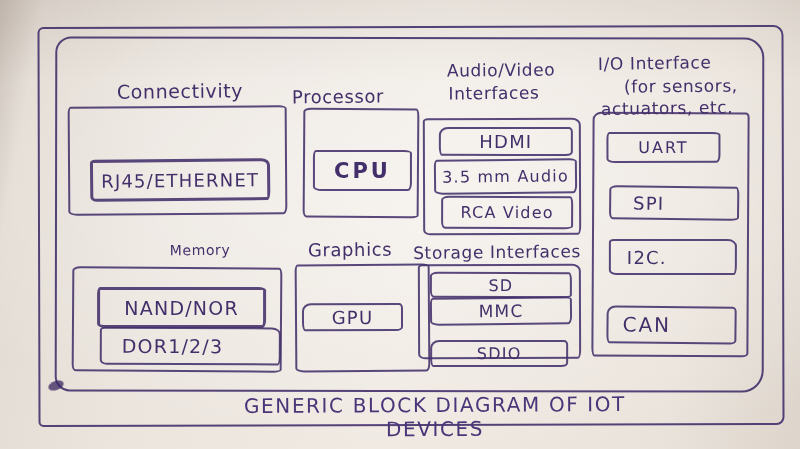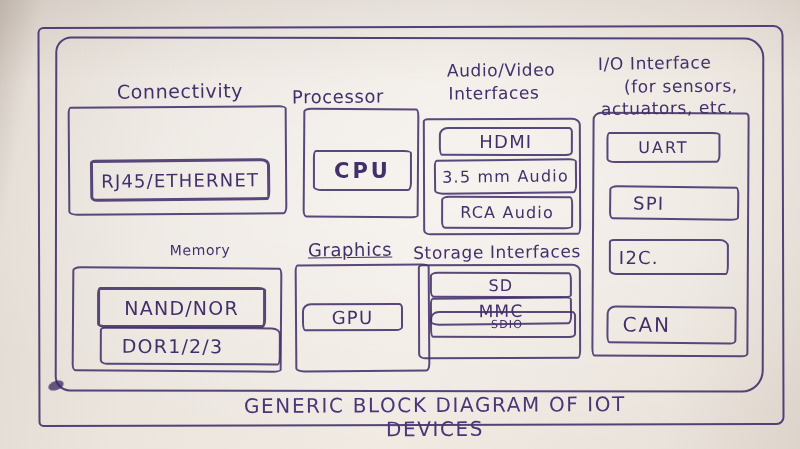--- a/index.html
+++ b/index.html
@@ -53,46 +53,46 @@
   <div class="glabel centered" style="left:338px;top:86px;">Processor</div>
   <div class="gbox w2" style="left:295px;top:108px;width:112px;height:106px;margin-left:8px;">
     <div class="block w1 bold" style="left:8px;top:40px;width:95px;height:37px;font-size:21px;letter-spacing:3px;">CPU</div>
   </div>
 
   <div class="glabel centered" style="left:501px;top:60px;font-size:17px;">Audio/Video</div>
   <div class="glabel centered" style="left:494px;top:83px;font-size:17px;">Interfaces</div>
   <div class="gbox w3" style="left:423px;top:118px;width:154px;height:113px;">
     <div class="block w4" style="left:14px;top:7px;width:130px;height:25px;">HDMI</div>
     <div class="block w1" style="left:9px;top:39px;width:139px;height:31px;font-size:16px;">3.5 mm Audio</div>
-    <div class="block w2" style="left:16px;top:76px;width:128px;height:29px;font-size:16px;">RCA Audio</div>
+    <div class="block w2" style="left:16px;top:76px;width:128px;height:29px;font-size:16px;">RCA Video</div>
   </div>
 
   <div class="glabel" style="left:598px;top:53px;font-size:17px;transform:rotate(-1deg);">I/O Interface</div>
   <div class="glabel" style="left:624px;top:76px;font-size:17px;transform:rotate(-0.5deg);">(for sensors,</div>
   <div class="glabel" style="left:601px;top:98px;font-size:17px;transform:rotate(-0.8deg);">actuators, etc.</div>
   <div class="gbox w4" style="left:592px;top:112px;width:153px;height:241px;">
     <div class="block w1" style="left:12px;top:18px;width:110px;height:27px;font-size:16px;letter-spacing:2px;">UART</div>
     <div class="block w2" style="left:15px;top:72px;width:104px;height:30px;justify-content:flex-start;padding-left:22px;">SPI</div>
-    <div class="block w3" style="left:15px;top:125px;width:108px;height:32px;justify-content:flex-start;padding-left:8px;">I2C.</div>
+    <div class="block w3" style="left:15px;top:125px;width:108px;height:32px;justify-content:flex-start;padding-left:16px;">I2C.</div>
     <div class="block w4" style="left:13px;top:192px;width:112px;height:34px;justify-content:flex-start;padding-left:14px;font-size:20px;letter-spacing:2px;">CAN</div>
   </div>
 
   <div class="glabel centered" style="left:200px;top:242px;font-size:14px;">Memory</div>
   <div class="gbox w2" style="left:72px;top:267px;width:206px;height:101px;">
     <div class="block w1 thick" style="left:23px;top:18px;width:163px;height:35px;font-size:19px;text-align:center;">NAND/NOR</div>
     <div class="block w3" style="left:26px;top:58px;width:157px;height:34px;font-size:19px;justify-content:flex-start;padding-left:20px;">DOR1/2/3</div>
   </div>
 
-  <div class="glabel centered" style="left:350px;top:239px;text-decoration:underline;">Graphics</div>
+  <div class="glabel centered" style="left:350px;top:239px;">Graphics</div>
   <div class="gbox w1" style="left:295px;top:264px;width:113px;height:104px;padding-left:18px;">
     <div class="block w4" style="left:5px;top:37px;width:97px;height:24px;">GPU</div>
   </div>
 
   <div class="glabel centered" style="left:497px;top:242px;font-size:17px;">Storage Interfaces</div>
   <div class="gbox w3" style="left:418px;top:264px;width:159px;height:91px;">
     <div class="block w2" style="left:10px;top:6px;width:138px;height:22px;font-size:16px;">SD</div>
     <div class="block w1" style="left:10px;top:31px;width:138px;height:24px;font-size:17px;">MMC</div>
-    <div class="block w4" style="left:10px;top:45px;width:134px;height:23px;font-size:11px;padding-left:8px;">SDIO</div>
+    <div class="block w4" style="left:10px;top:74px;width:134px;height:23px;font-size:16px;">SDIO</div>
   </div>
 
   <div class="title">GENERIC BLOCK DIAGRAM OF IOT DEVICES</div>
 
 </div>
 
 </body></html>

